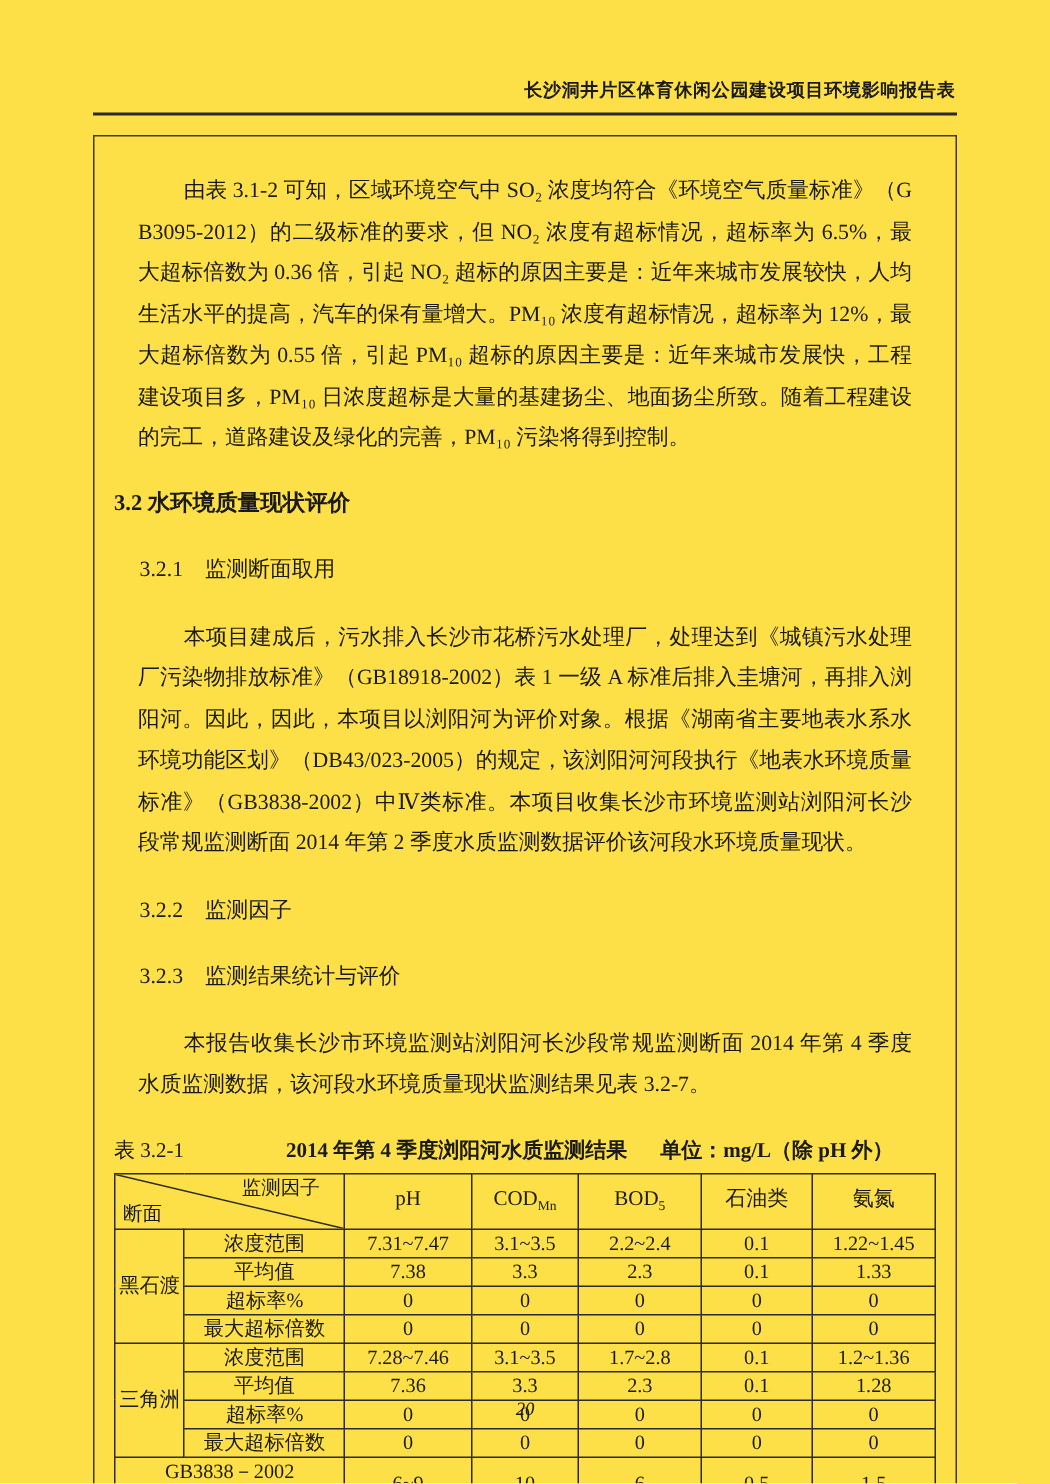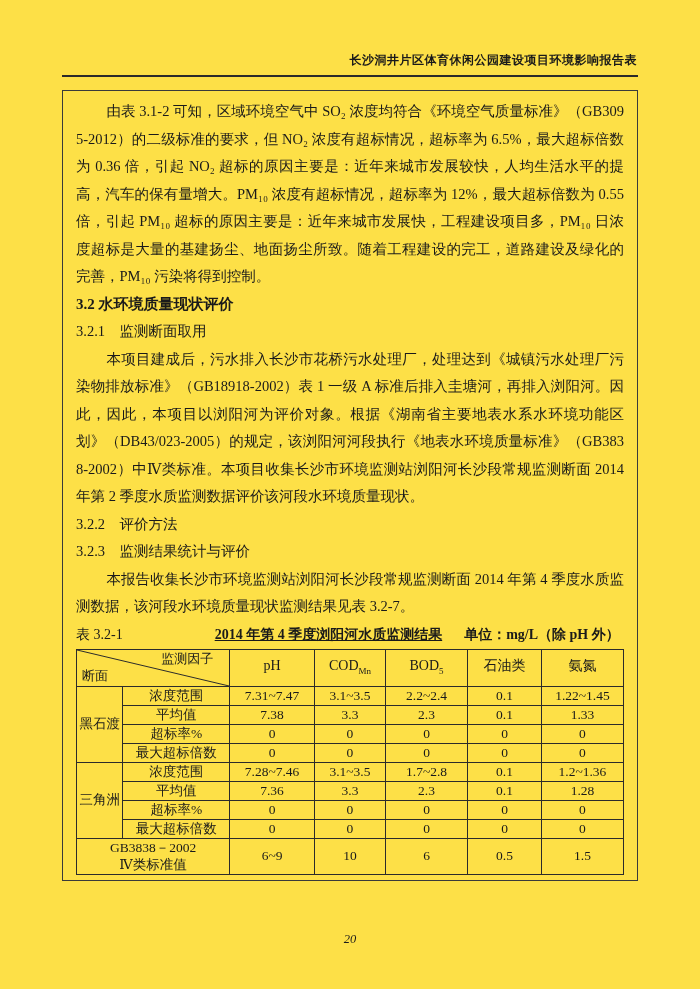--- a/index.html
+++ b/index.html
@@ -19,38 +19,38 @@
     position:absolute;top:75px;left:62px;width:576px;
     border-top:2px solid #2a2a2a;height:0;
   }
   .content-box{
     position:absolute;top:90px;left:62px;width:576px;
     box-sizing:border-box;
     border:1px solid #3a3a3a;
     padding:7px 13px 5px 13px;
   }
   .body-par{
-    margin:0;
+    margin:16px;
     font-size:14.5px;line-height:27.5px;
     text-align:justify;text-indent:2.1em;
     word-break:break-all;
   }
   .heading-1{
     margin:0;font-size:15px;line-height:27.5px;font-weight:bold;
   }
   .heading-2{
-    margin:0;font-size:14.5px;line-height:27.5px;font-weight:normal;
+    margin:17px;font-size:14.5px;line-height:27.5px;font-weight:normal;
   }
   .table-caption{
     display:flex;align-items:baseline;
     font-size:14px;line-height:27px;
     white-space:nowrap;
   }
   .table-caption .cap-label{font-weight:normal;}
-  .table-caption .cap-title{font-weight:bold;margin-left:92px;text-decoration:underline;}
+  .table-caption .cap-title{font-weight:bold;margin-left:68px;}
   .table-caption .cap-unit{font-weight:bold;margin-left:22px;}
   table.monitor{
     width:100%;border-collapse:collapse;table-layout:fixed;
     font-size:13.5px;margin-top:1px;
   }
   table.monitor th,table.monitor td{
     border:1px solid #2b2b2b;
     text-align:center;vertical-align:middle;
     padding:0 2px;font-weight:normal;
     line-height:1.3;
@@ -79,21 +79,21 @@
 
   <div class="content-box">
 
     <p class="body-par">由表 3.1-2 可知，区域环境空气中 SO₂ 浓度均符合《环境空气质量标准》（GB3095-2012）的二级标准的要求，但 NO₂ 浓度有超标情况，超标率为 6.5%，最大超标倍数为 0.36 倍，引起 NO₂ 超标的原因主要是：近年来城市发展较快，人均生活水平的提高，汽车的保有量增大。PM₁₀ 浓度有超标情况，超标率为 12%，最大超标倍数为 0.55 倍，引起 PM₁₀ 超标的原因主要是：近年来城市发展快，工程建设项目多，PM₁₀ 日浓度超标是大量的基建扬尘、地面扬尘所致。随着工程建设的完工，道路建设及绿化的完善，PM₁₀ 污染将得到控制。</p>
 
     <p class="heading-1">3.2 水环境质量现状评价</p>
     <p class="heading-2">3.2.1　监测断面取用</p>
 
     <p class="body-par">本项目建成后，污水排入长沙市花桥污水处理厂，处理达到《城镇污水处理厂污染物排放标准》（GB18918-2002）表 1 一级 A 标准后排入圭塘河，再排入浏阳河。因此，因此，本项目以浏阳河为评价对象。根据《湖南省主要地表水系水环境功能区划》（DB43/023-2005）的规定，该浏阳河河段执行《地表水环境质量标准》（GB3838-2002）中Ⅳ类标准。本项目收集长沙市环境监测站浏阳河长沙段常规监测断面 2014 年第 2 季度水质监测数据评价该河段水环境质量现状。</p>
 
-    <p class="heading-2">3.2.2　评价方法</p>
+    <p class="heading-2">3.2.2　监测因子</p>
 
     <p class="heading-2">3.2.3　监测结果统计与评价</p>
     <p class="body-par">本报告收集长沙市环境监测站浏阳河长沙段常规监测断面 2014 年第 4 季度水质监测数据，该河段水环境质量现状监测结果见表 3.2-7。</p>
 
     <div class="table-caption">
       <span class="cap-label">表 3.2-1</span>
       <span class="cap-title">2014 年第 4 季度浏阳河水质监测结果</span>
       <span class="cap-unit">单位：mg/L（除 pH 外）</span>
     </div>
 

